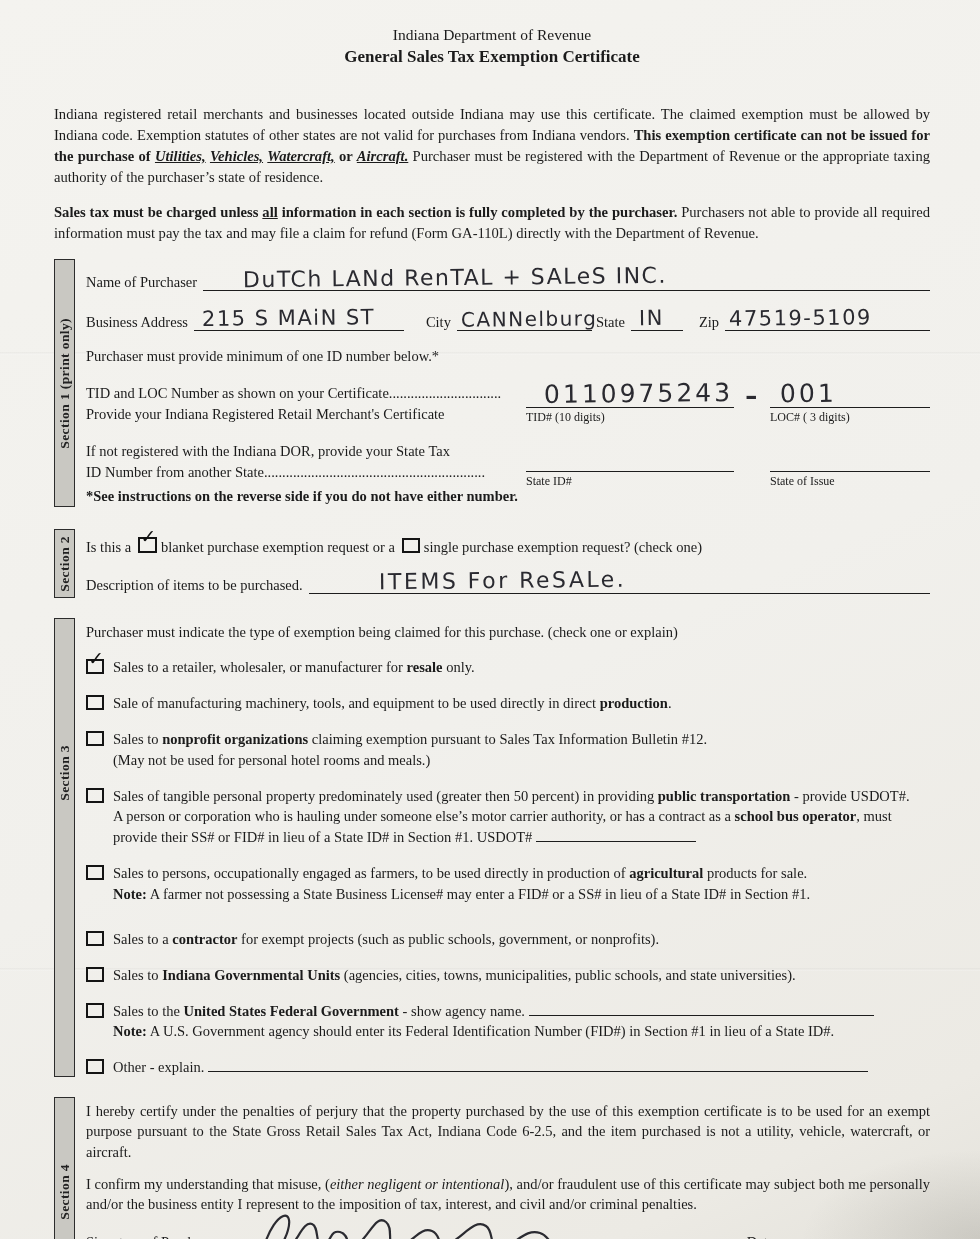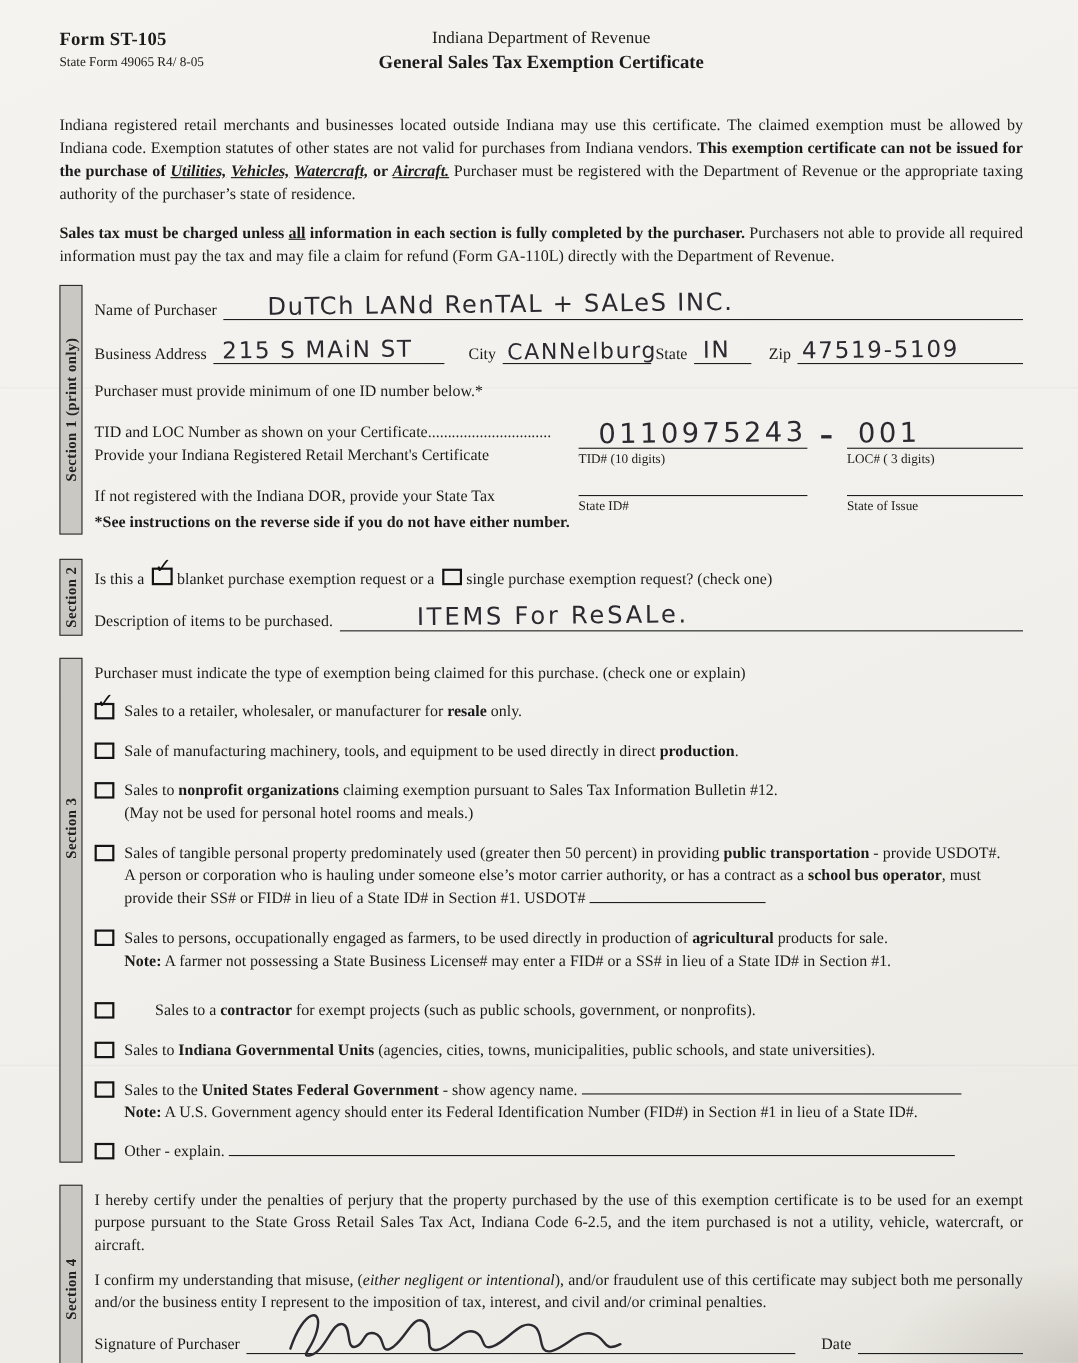--- a/index.html
+++ b/index.html
@@ -51,44 +51,40 @@
   .cb{position:relative;display:inline-block;width:14px;height:11px;border:2.2px solid #141414;background:transparent;vertical-align:-1px;flex:0 0 auto;}
   .cb .check{
     position:absolute;left:0px;top:-12px;font-family:"DejaVu Sans",sans-serif;
     font-size:19px;font-weight:bold;color:#101010;line-height:1;
   }
   
   .s3item{display:flex;margin-top:15px;}
   .s3item .cb{margin-top:3px;margin-right:9px;}
   .s3line{line-height:1.3;margin-top:2px;}
   .blank{display:inline-block;border-bottom:1.4px solid #1d1d1d;height:12px;vertical-align:baseline;}
-  .gapbig{margin-top:24px;gap:28px;}
+  .gapbig{margin-top:24px;}
   
   .sigsvg{position:absolute;left:30px;bottom:-8px;overflow:visible;}
   .shadow-br{position:absolute;right:0;bottom:0;width:180px;height:90px;background:radial-gradient(ellipse at 100% 100%,rgba(90,88,80,0.18),rgba(0,0,0,0) 70%);pointer-events:none;}
 </style>
 </head>
 <body>
 
 <div class="page">
   <div class="crease" style="top:352px;"></div>
   <div class="crease" style="top:968px;"></div>
   <div class="shadow-br"></div>
 
   <div class="content">
 
     <div class="hdr">
       <div class="hdr-center">
         <div class="dept">Indiana Department of Revenue</div>
         <div class="cert-title">General Sales Tax Exemption Certificate</div>
       </div>
-      <div class="hdr-left">
-        <div class="form-no">Form ST-105</div>
-        <div class="state-form">State Form 49065  R4/ 8-05</div>
-      </div>
     </div>
 
     <div class="para"><span>Indiana registered retail merchants and  businesses located outside Indiana may use this certificate. The claimed exemption must be allowed by Indiana code.  Exemption statutes of other states are not valid for purchases from Indiana vendors. </span><span class="b">This exemption certificate can not be issued for the purchase of </span><span class="b i u">Utilities,</span><span class="b"> </span><span class="b i u">Vehicles,</span><span class="b"> </span><span class="b i u">Watercraft,</span><span class="b"> or </span><span class="b i u">Aircraft.</span><span>  Purchaser must be registered with the Department of Revenue or the appropriate taxing authority of the purchaser’s  state of residence.</span></div>
     <div class="para" style="margin-top:15px;"><span class="b">Sales tax must be charged unless </span><span class="b u">all</span><span class="b"> information in each section is fully completed by the purchaser.</span><span> Purchasers not able to provide all required information must pay the tax and may file a claim for refund (Form GA-110L) directly with the Department of Revenue.</span></div>
 
     <div class="section" style="margin-top:15px;">
       <div class="sbar">
           <span>Section 1 (print only)</span>
         </div>
       <div class="scontent">
@@ -135,20 +131,21 @@
           <div class="fcol" style="flex:0 0 160px;">
             <span class="wline fix" style="width:160px;">
               <span class="hand" style="font-size:25px;left:10px;letter-spacing:3px;">001</span>
             </span>
             <span class="sublabel">LOC# ( 3 digits)</span>
           </div>
         </div>
         <div class="frow" style="margin-top:16px;">
           <div style="flex:1;line-height:1.45;">
             <div>If not registered with the Indiana DOR, provide your State Tax</div>
+            <div>ID Number from another State.............................................................</div>
             <div class="b" style="margin-top:3px;">*See instructions on the reverse side if you do not have either number.</div>
           </div>
           <div class="fcol" style="flex:0 0 208px;margin-bottom:18px;">
             <span class="wline fix" style="width:208px;"></span>
             <span class="sublabel">State ID#</span>
           </div>
           <div style="flex:0 0 36px;"></div>
           <div class="fcol" style="flex:0 0 160px;margin-bottom:18px;">
             <span class="wline fix" style="width:160px;"></span>
             <span class="sublabel">State of Issue</span>

